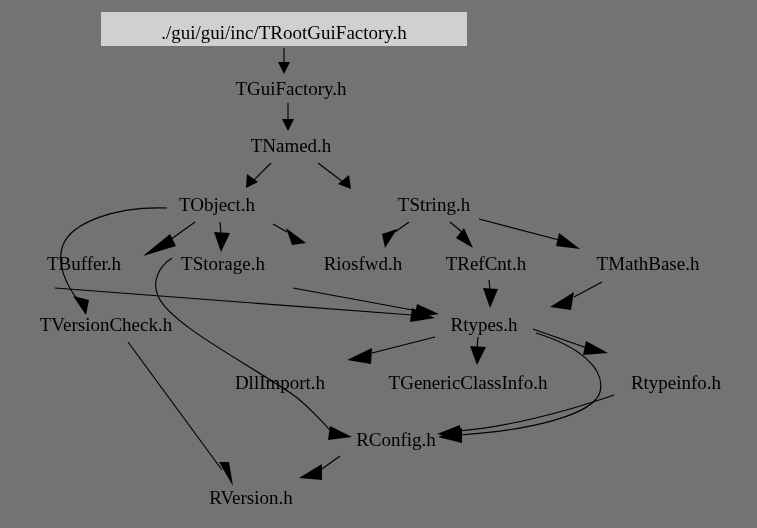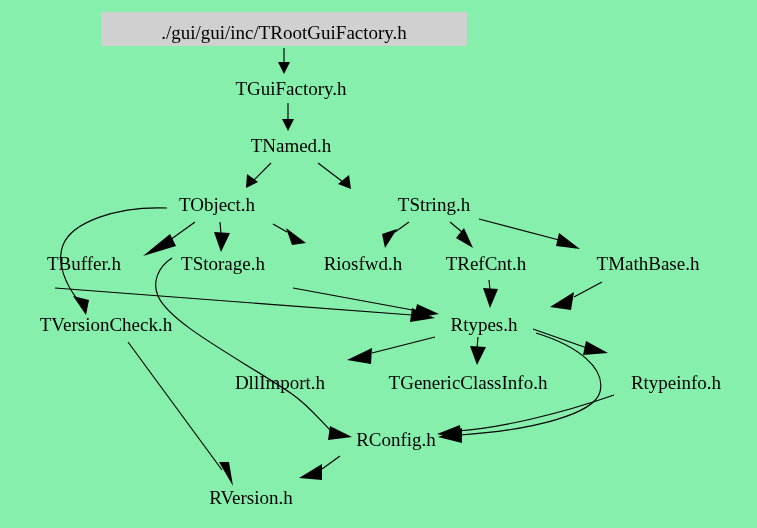--- a/index.html
+++ b/index.html
@@ -4,21 +4,21 @@
 <style>
   html, body {
     margin: 0;
     padding: 0;
     background: #ffffff;
   }
   #graph-root {
     position: relative;
     width: 757px;
     height: 528px;
-    background: #86efac;
+    background: #737373;
     overflow: hidden;
     font-family: "Liberation Serif", "DejaVu Serif", serif;
   }
   svg#graph-svg {
     position: absolute;
     left: 0;
     top: 0;
     width: 757px;
     height: 528px;
     display: block;

